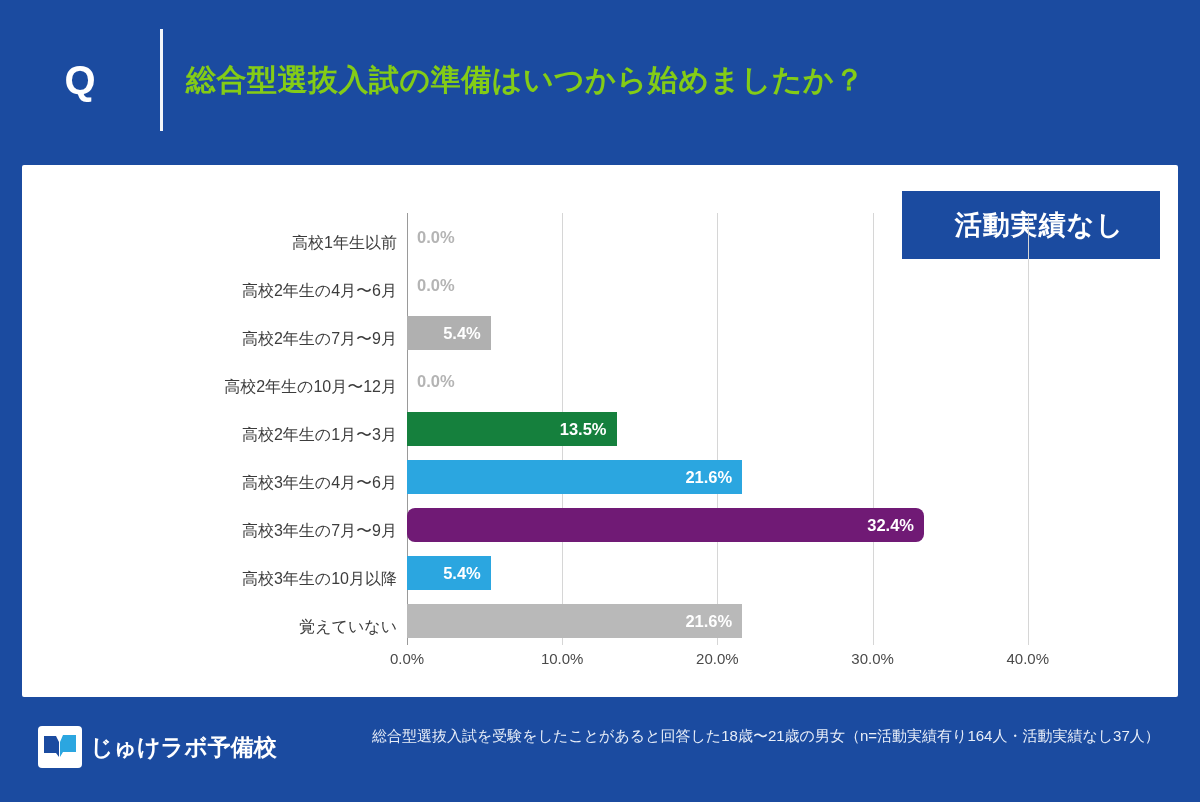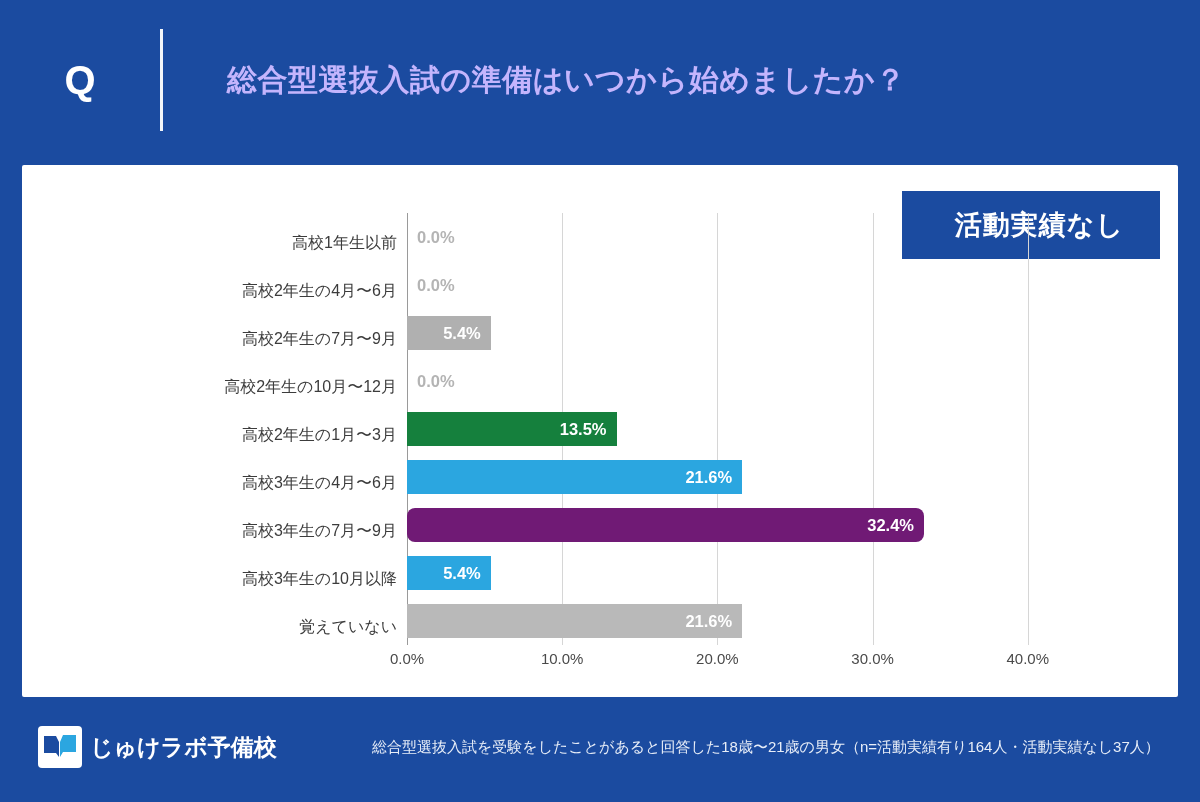--- a/index.html
+++ b/index.html
@@ -30,24 +30,24 @@
     text-align: center;
     letter-spacing: 0px;
   }
   .header-divider {
     width: 3px;
     height: 102px;
     background: #ffffff;
     opacity: 0.95;
   }
   .header-title {
-    color: #c4b5fd;
+    color: #84cc16;
     font-size: 30px;
     font-weight: bold;
-    padding-left: 64px;
+    padding-left: 23px;
     letter-spacing: 0.5px;
   }
 
   
   .card {
     position: absolute;
     left: 22px; top: 165px;
     width: 1156px; height: 532px;
     background: #ffffff;
     border-radius: 2px;
@@ -171,21 +171,21 @@
     width: 34px; height: 26px;
   }
   .logo-text {
     color: #ffffff;
     font-size: 23px;
     font-weight: bold;
     letter-spacing: 0px;
   }
   .footer-note {
     position: absolute;
-    left: 372px; top: 38px;
+    left: 372px; top: 27px;
     color: #e8eef8;
     font-size: 15px;
     white-space: nowrap;
   }
 </style>
 </head>
 <body>
 
 <div class="header">
   <div class="header-q">Q</div>

